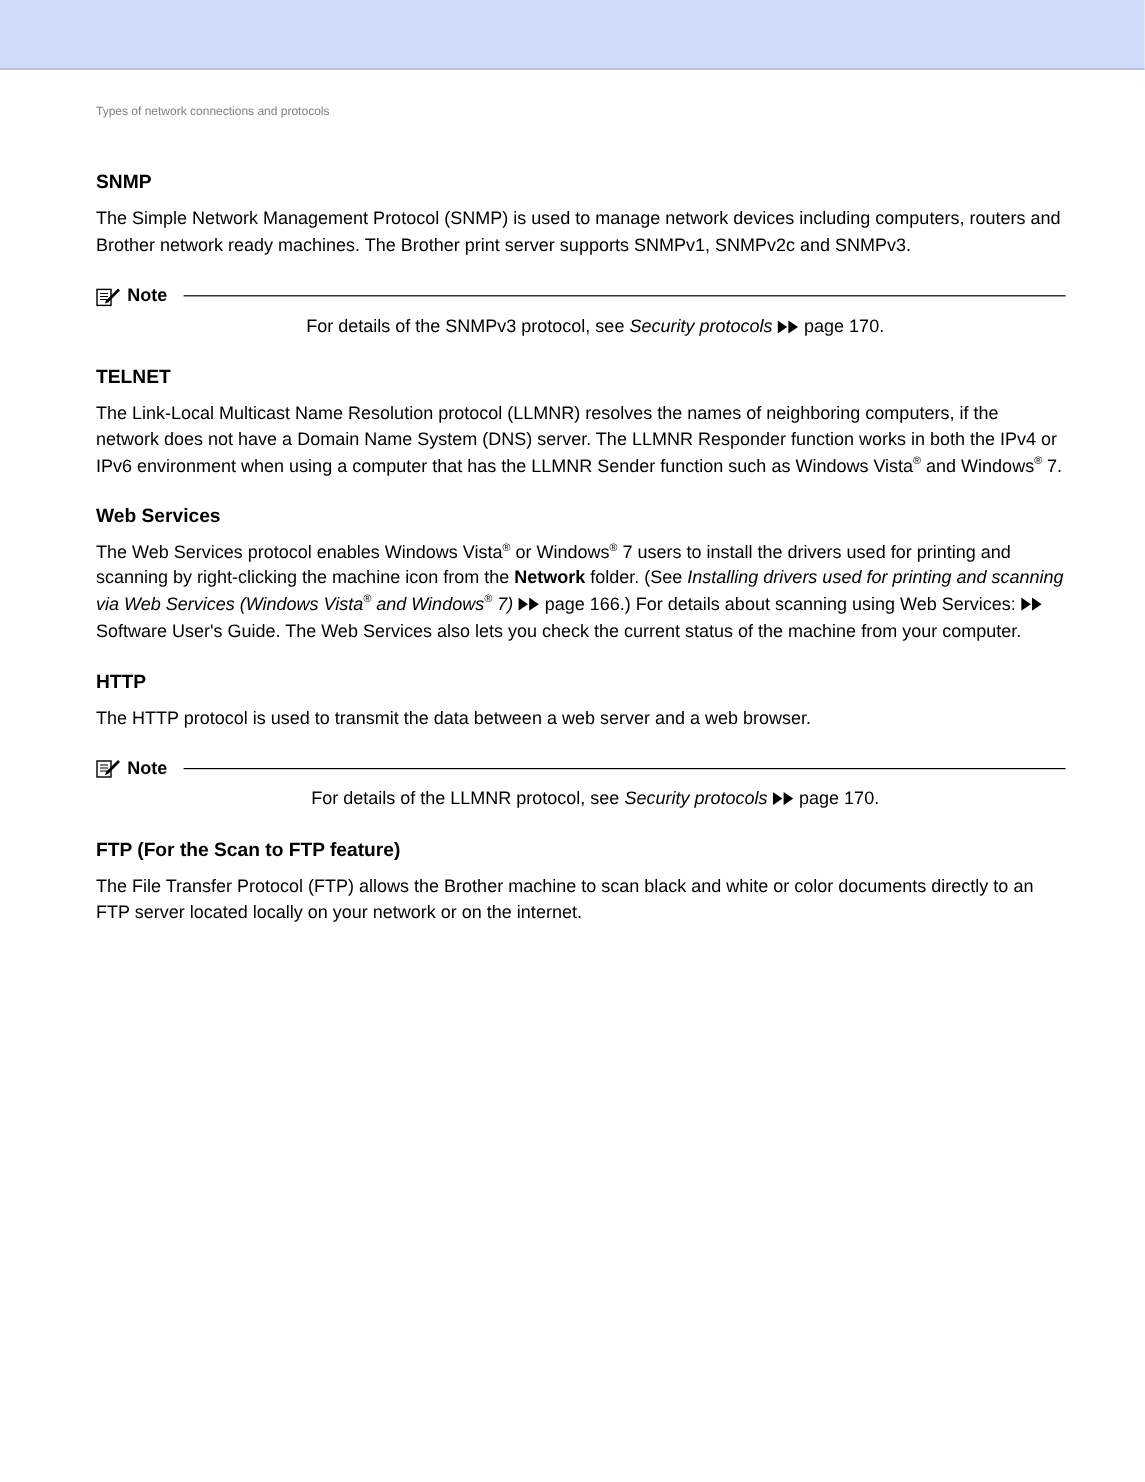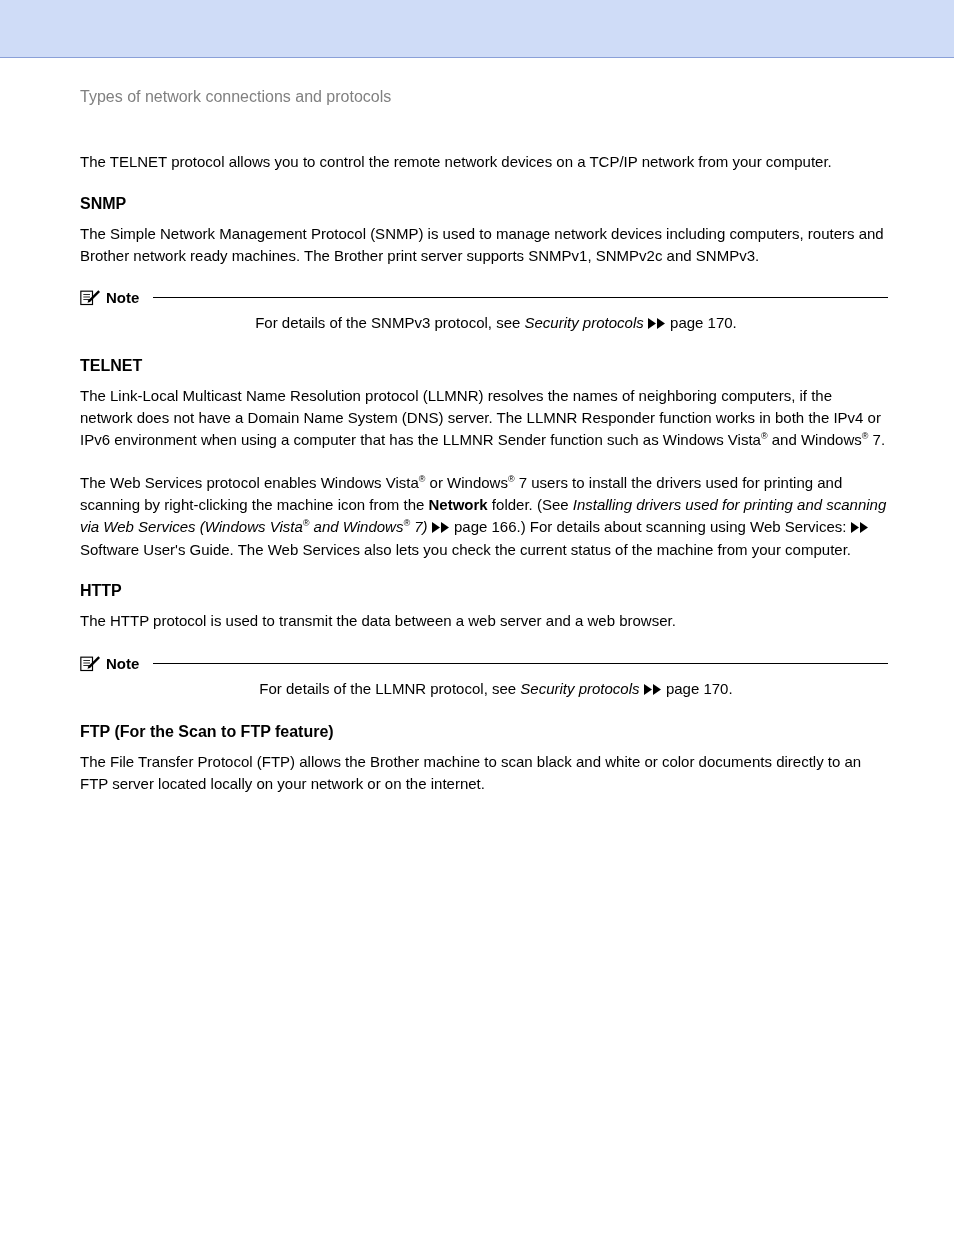--- a/index.html
+++ b/index.html
@@ -1,20 +1,20 @@
 <!DOCTYPE html>
 <html><head>
 <meta charset="utf-8">
 <style>
   * { box-sizing: border-box; margin: 0; padding: 0; }
   html, body { width: 954px; background: #fff; font-family: Arial, Helvetica, sans-serif; color: #000; }
   .top-band { height: 57px; background: #cfdcf7; }
   .rule { height: 1px; background: #8aa0d8; }
   .page { padding: 0 66px 0 80px; position: relative; }
-  .running-head { font-size: 16px; color: #808080; margin: 30px 0 45px 0; }
+  .running-head { font-size: 10px; color: #808080; margin: 30px 0 45px 0; }
   .sec-h { font-size: 16px; font-weight: bold; margin-bottom: 10px; }
   .para { font-size: 15px; line-height: 1.45; margin-bottom: 22px; }
   .note-block { margin-bottom: 22px; }
   .note-head { display: flex; align-items: center; gap: 6px; text-align: right; }
   .note-icon { width: 20px; height: 18px; flex: 0 0 auto; }
   .note-label { font-size: 15px; font-weight: bold; }
   .note-line { flex: 1; height: 1px; background: #000; margin-left: 8px; }
   .note-body { font-size: 15px; line-height: 1.45; margin: 6px 0 0 24px; text-align: center; }
   .crossref-italic { font-style: italic; }
   .sup { font-size: 9px; vertical-align: super; }
@@ -24,21 +24,20 @@
 </head>
 <body>
 
 <div class="top-band"></div>
 <div class="rule"></div>
 
 <div class="page">
 
   <div class="running-head">Types of network connections and protocols</div>
 
-  <div class="para">The TELNET protocol allows you to control the remote network devices on a TCP/IP network from your computer.</div>
 
   <div class="sec-h">SNMP</div>
   <div class="para">The Simple Network Management Protocol (SNMP) is used to manage network devices including computers, routers and Brother network ready machines. The Brother print server supports SNMPv1, SNMPv2c and SNMPv3.</div>
 
   <div class="note-block">
     <div class="note-head">
       <svg class="note-icon" viewBox="0 0 24 20">
         <rect x="1" y="3" width="14" height="16" fill="none" stroke="#000" stroke-width="1.4"></rect>
         <line x1="4" y1="7" x2="12" y2="7" stroke="#000" stroke-width="1"></line>
         <line x1="4" y1="10" x2="12" y2="10" stroke="#000" stroke-width="1"></line>
@@ -55,20 +54,21 @@
             <path d="M9 0 L17 5.5 L9 11 Z" fill="#000"></path>
           </svg></span><span> page 170.</span>
     </div>
   </div>
 
   <div class="sec-h">TELNET</div>
   <div class="para">
     <span>The Link-Local Multicast Name Resolution protocol (LLMNR) resolves the names of neighboring computers, if the network does not have a Domain Name System (DNS) server. The LLMNR Responder function works in both the IPv4 or IPv6 environment when using a computer that has the LLMNR Sender function such as Windows Vista</span><span class="sup">®</span><span> and Windows</span><span class="sup">®</span><span> 7.</span>
   </div>
 
+  <div class="sec-h">Web Services</div>
   <div class="para">
     <span>The Web Services protocol enables Windows Vista</span><span class="sup">®</span><span> or Windows</span><span class="sup">®</span><span> 7 users to install the drivers used for printing and scanning by right-clicking the machine icon from the </span><span class="bold">Network</span><span> folder. (See </span><span class="crossref-italic"><span>Installing drivers used for printing and scanning via Web Services (Windows Vista</span><span class="sup">®</span><span> and Windows</span><span class="sup">®</span><span> 7)</span></span>
     <span class="dblarrow"><svg width="18" height="11" viewBox="0 0 18 11">
           <path d="M0 0 L8 5.5 L0 11 Z" fill="#000"></path>
           <path d="M9 0 L17 5.5 L9 11 Z" fill="#000"></path>
         </svg></span><span> page 166.) For details about scanning using Web Services: </span><span class="dblarrow"><svg width="18" height="11" viewBox="0 0 18 11">
           <path d="M0 0 L8 5.5 L0 11 Z" fill="#000"></path>
           <path d="M9 0 L17 5.5 L9 11 Z" fill="#000"></path>
         </svg></span><span> Software User's Guide. The Web Services also lets you check the current status of the machine from your computer.</span>
   </div>

